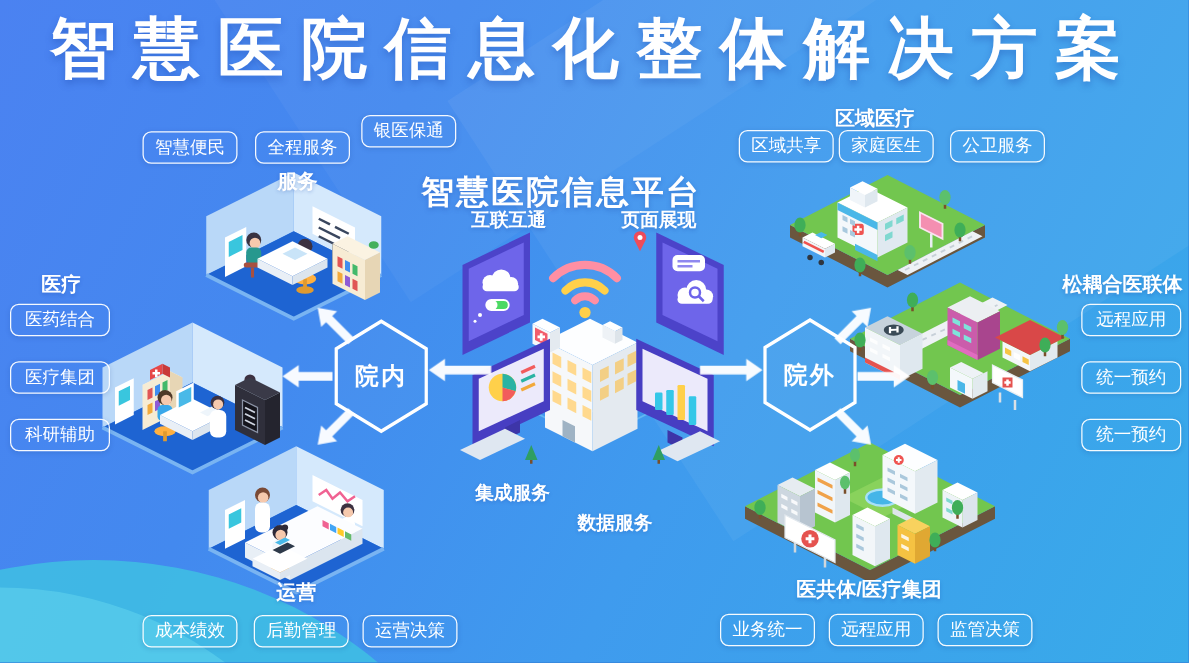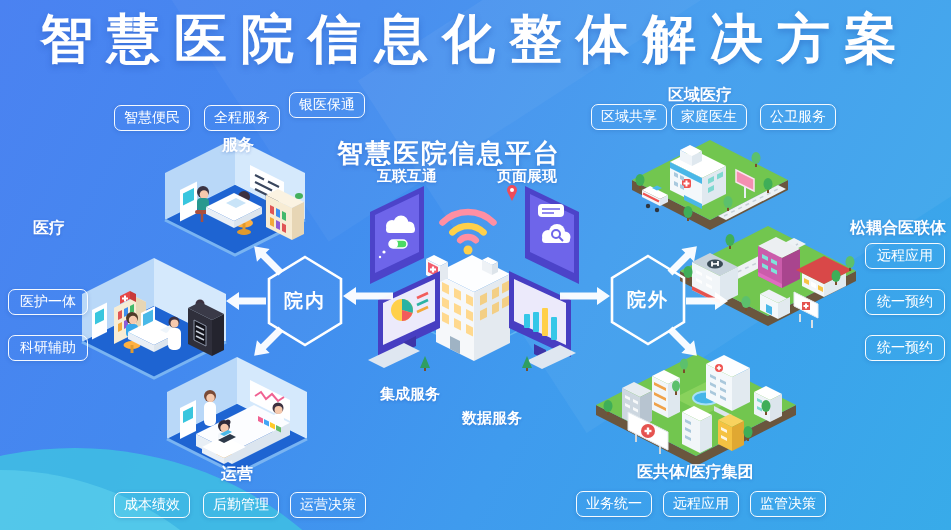--- a/index.html
+++ b/index.html
@@ -44,21 +44,22 @@
   <div class="swoosh2"></div>
 
   <div class="main-title">智慧医院信息化整体解决方案</div>
 
   <div class="grp-title" style="left:222px;top:87px;margin-top:48px;">服务</div>
   <div class="pill" style="left:114px;top:105px;">智慧便民</div>
   <div class="pill" style="left:204px;top:105px;">全程服务</div>
   <div class="pill" style="left:289px;top:92px;">银医保通</div>
 
   <div class="grp-title" style="left:33px;top:218px;">医疗</div>
-  <div class="pill w80" style="left:8px;top:289px;">医护一体</div>
+  <div class="pill w80" style="left:8px;top:243px;">医药结合</div>
+  <div class="pill w80" style="left:8px;top:289px;">医疗集团</div>
   <div class="pill w80" style="left:8px;top:335px;">科研辅助</div>
 
   <div class="grp-title" style="left:221px;top:464px;">运营</div>
   <div class="pill" style="left:114px;top:492px;">成本绩效</div>
   <div class="pill" style="left:203px;top:492px;">后勤管理</div>
   <div class="pill" style="left:290px;top:492px;">运营决策</div>
 
   <div class="grp-title" style="left:668px;top:85px;">区域医疗</div>
   <div class="pill" style="left:591px;top:104px;">区域共享</div>
   <div class="pill" style="left:671px;top:104px;">家庭医生</div>

